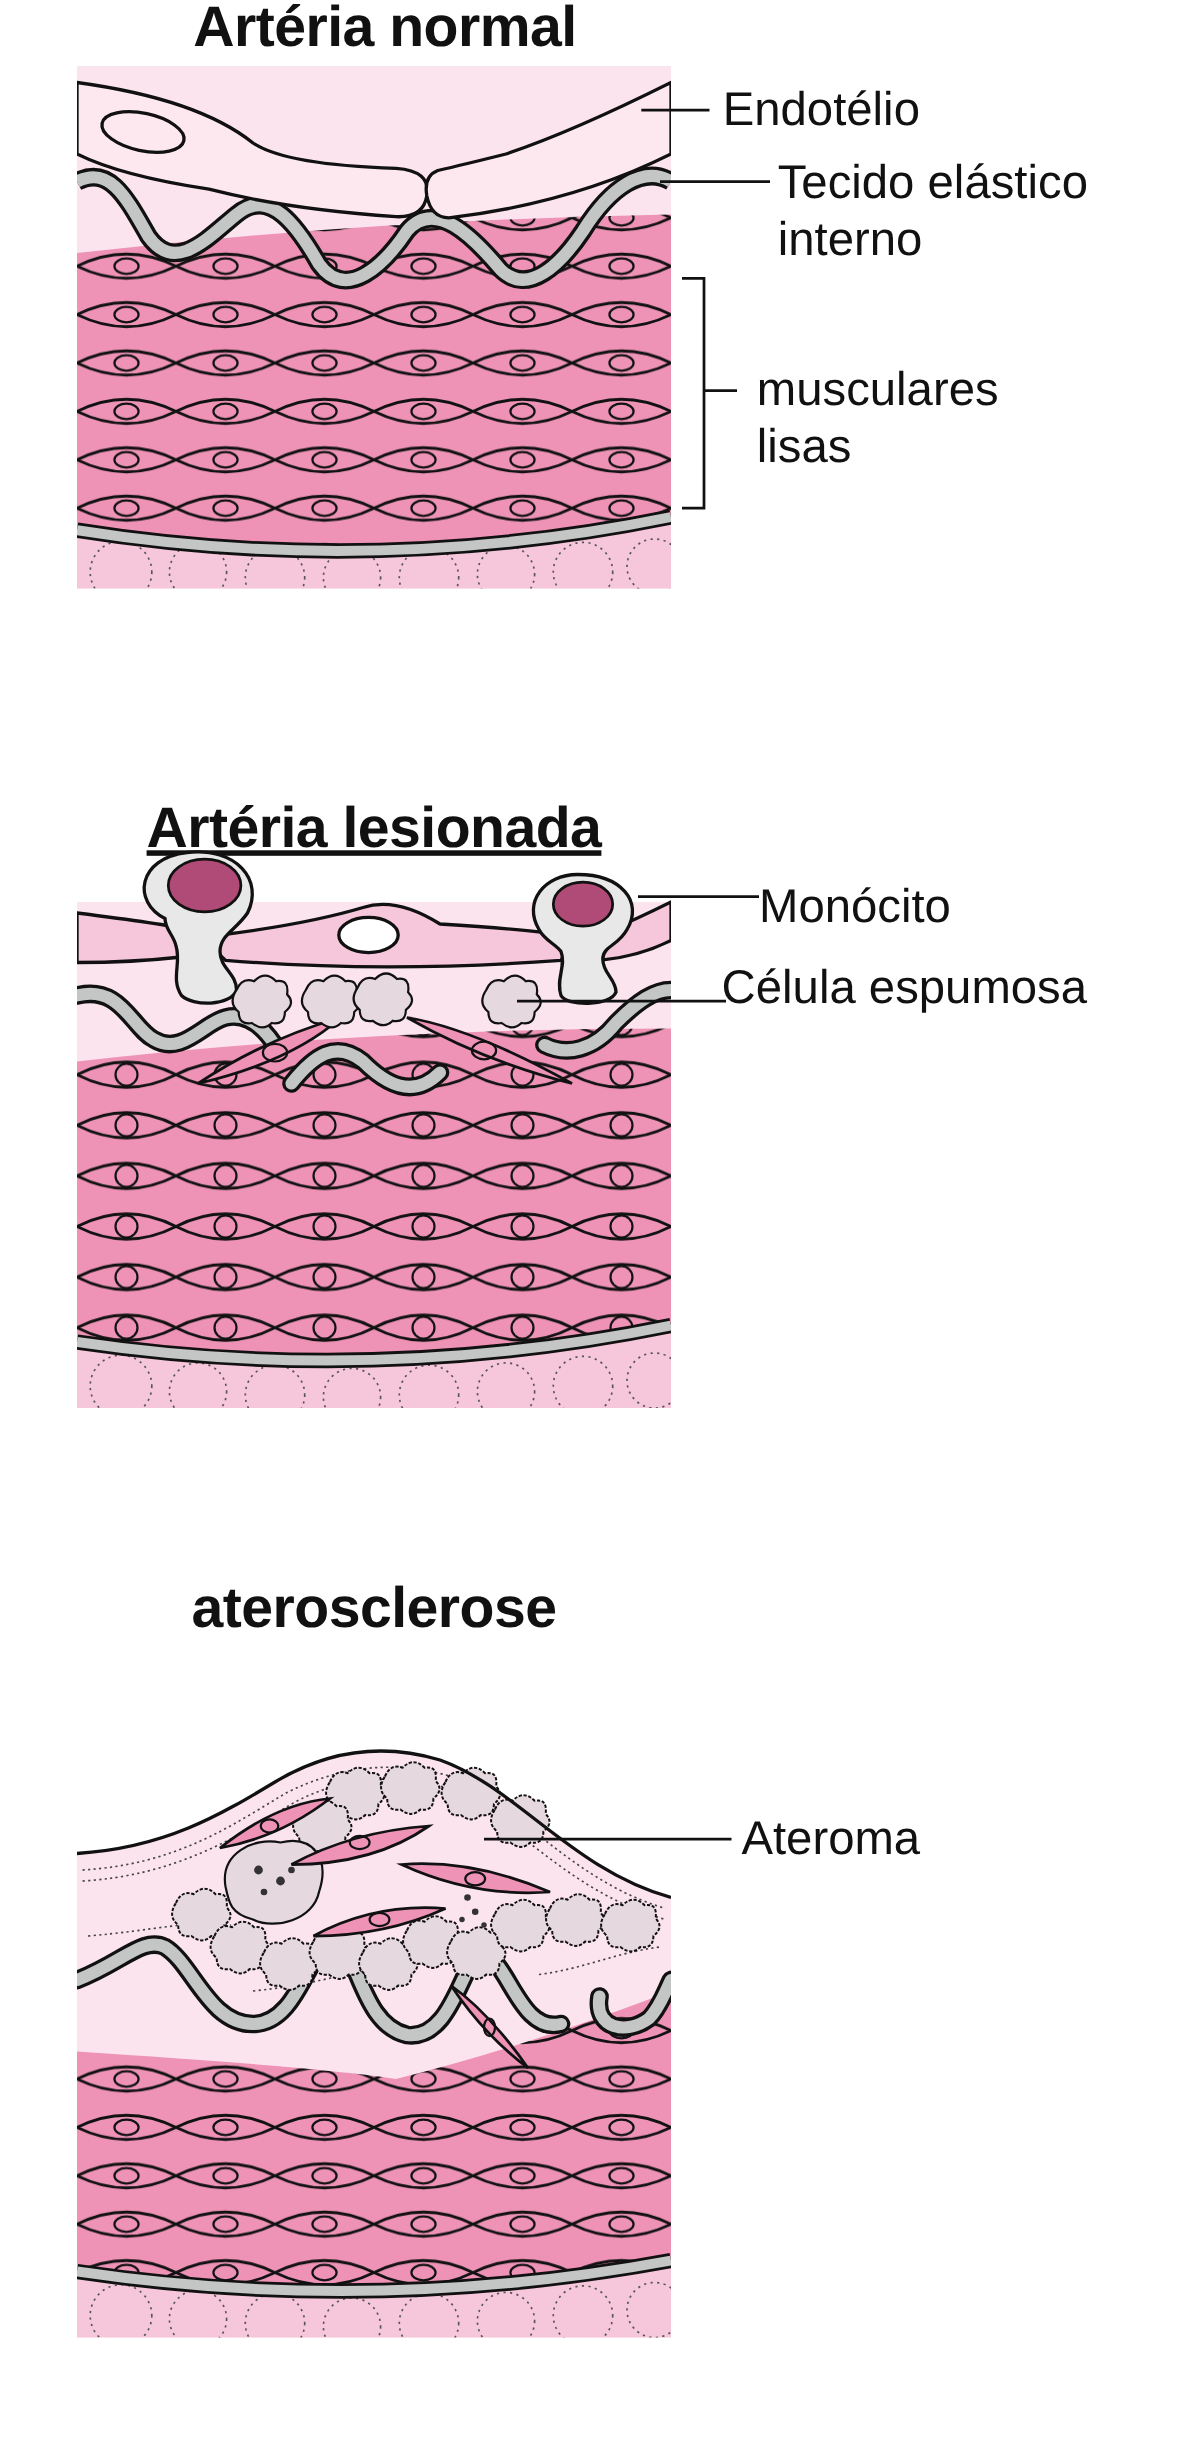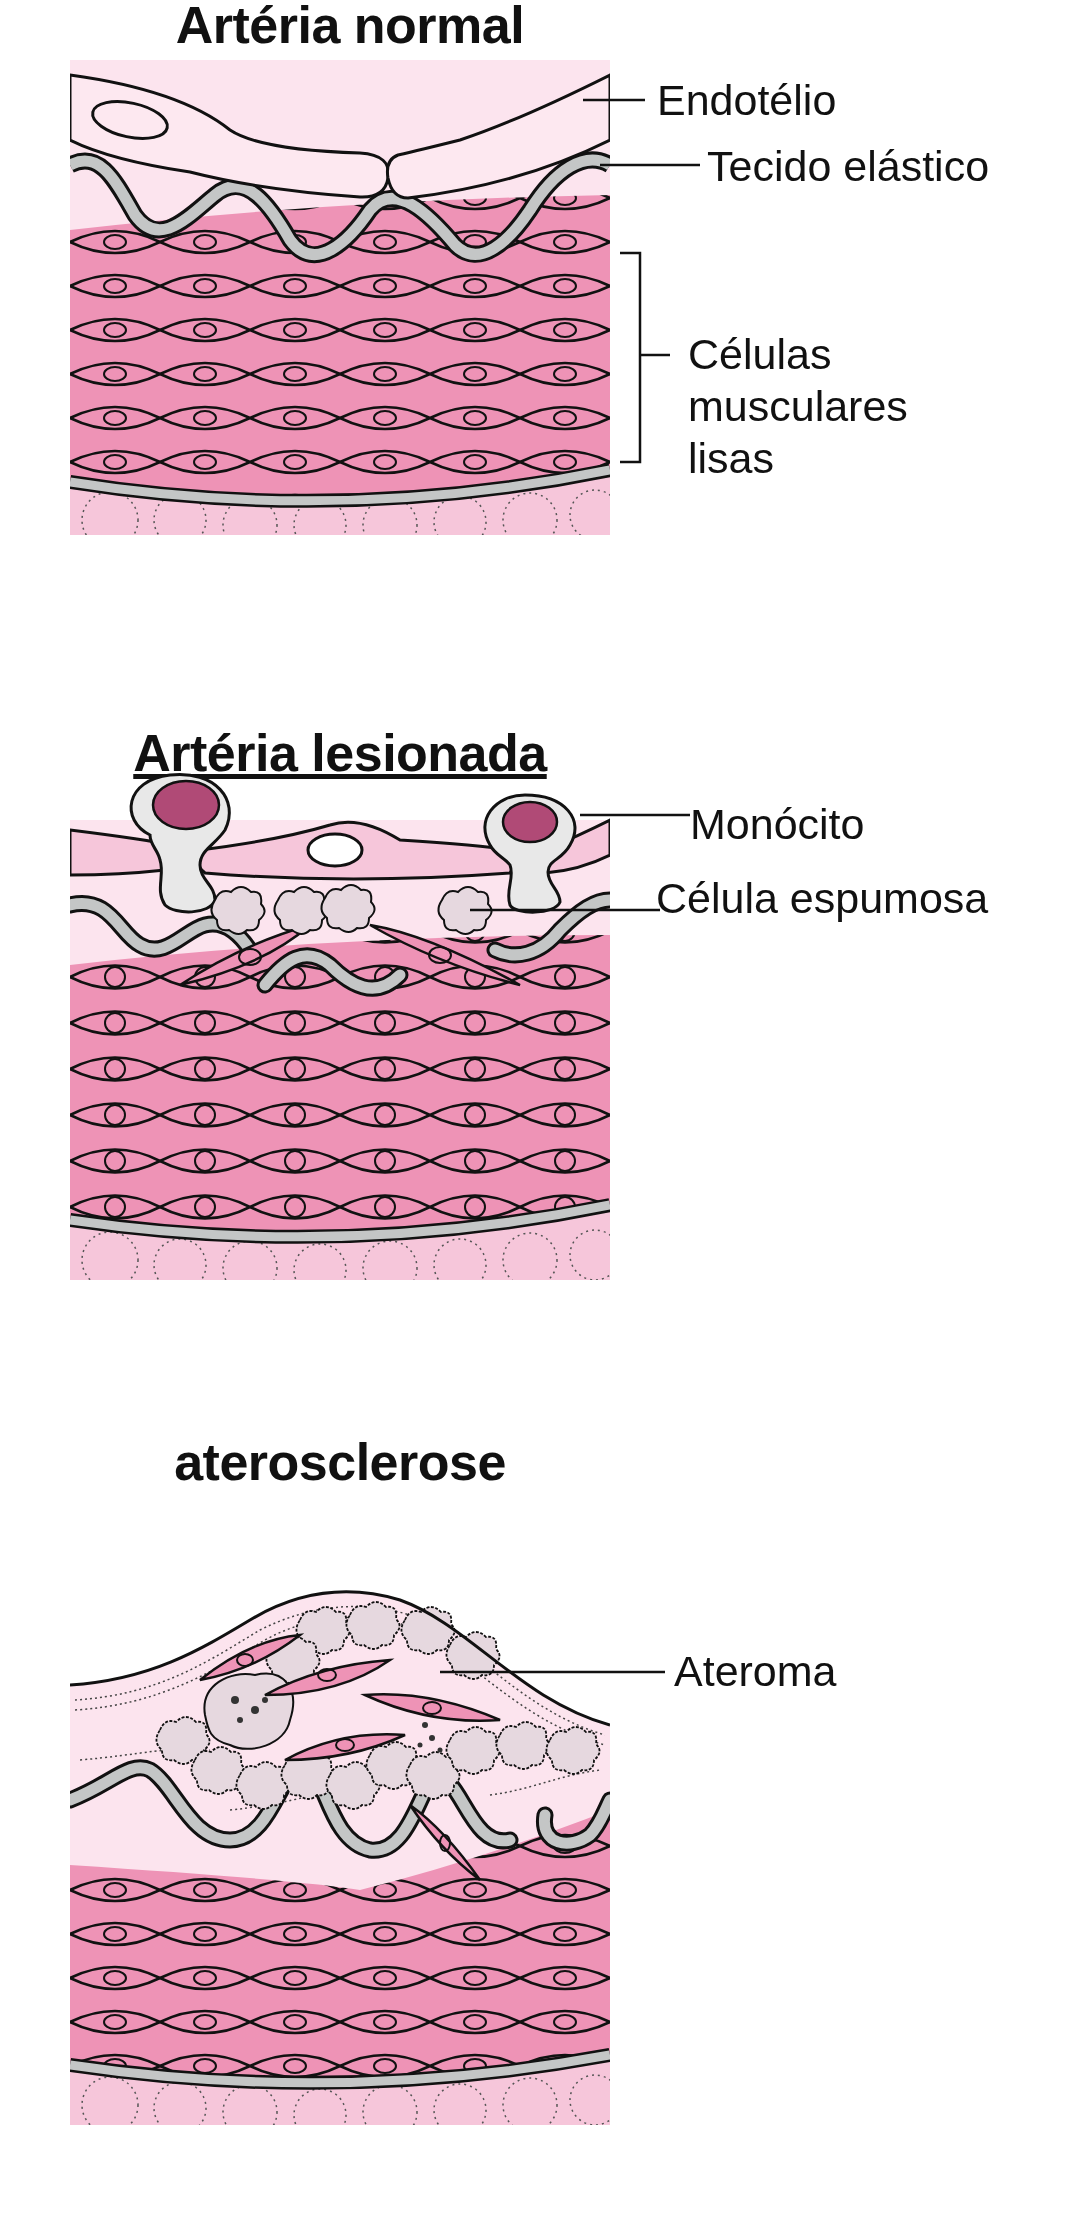--- a/index.html
+++ b/index.html
@@ -58,23 +58,23 @@
 
   <line x1="583" y1="100" x2="645" y2="100" stroke="#111" stroke-width="2.5"></line>
   <line x1="600" y1="165" x2="700" y2="165" stroke="#111" stroke-width="2.5"></line>
   <polyline points="620,253 640,253 640,462 620,462" fill="none" stroke="#111" stroke-width="2.5"></polyline>
   <line x1="640" y1="355" x2="670" y2="355" stroke="#111" stroke-width="2.5"></line>
 </svg>
 
 <div class="label" style="left:617px; top:74px;margin-left:40px;">Endotélio</div>
 <div class="label" style="left:707px; top:140px;">
   <div>Tecido elástico</div>
+  <div>interno</div>
 </div>
 <div class="label" style="left:688px; top:328px;">
-  <div>Células</div>
   <div>musculares</div>
   <div>lisas</div>
 </div>
 
 <div class="title" style="left:110px; top:728px; width:460px;text-decoration:underline;">Artéria lesionada</div>
 
 <svg class="panel" style="top:760px;" width="1080" height="520" viewBox="0 0 1080 520">
   <defs>
     <clipPath id="clip2">
         <rect x="70" y="20" width="540" height="500"></rect>

